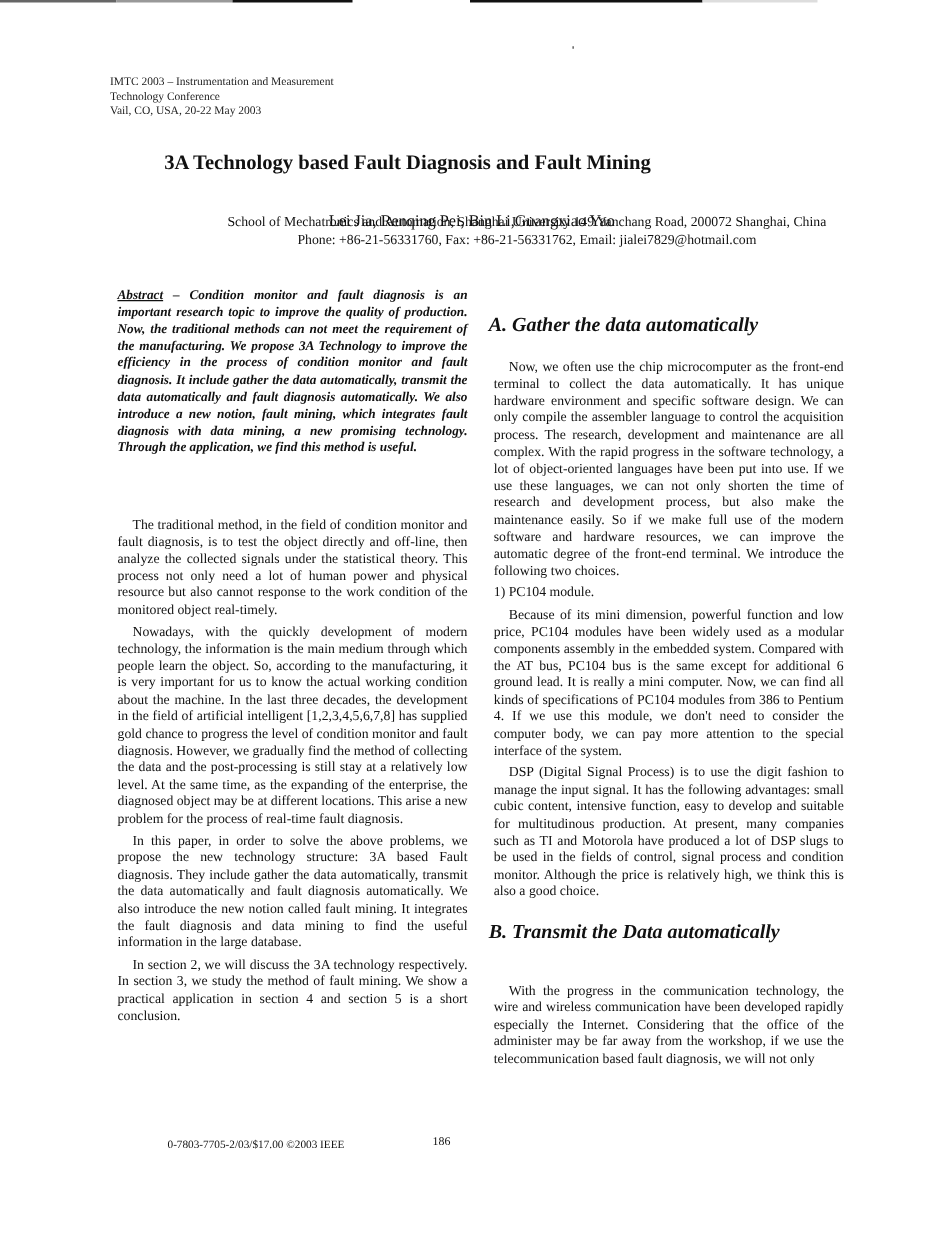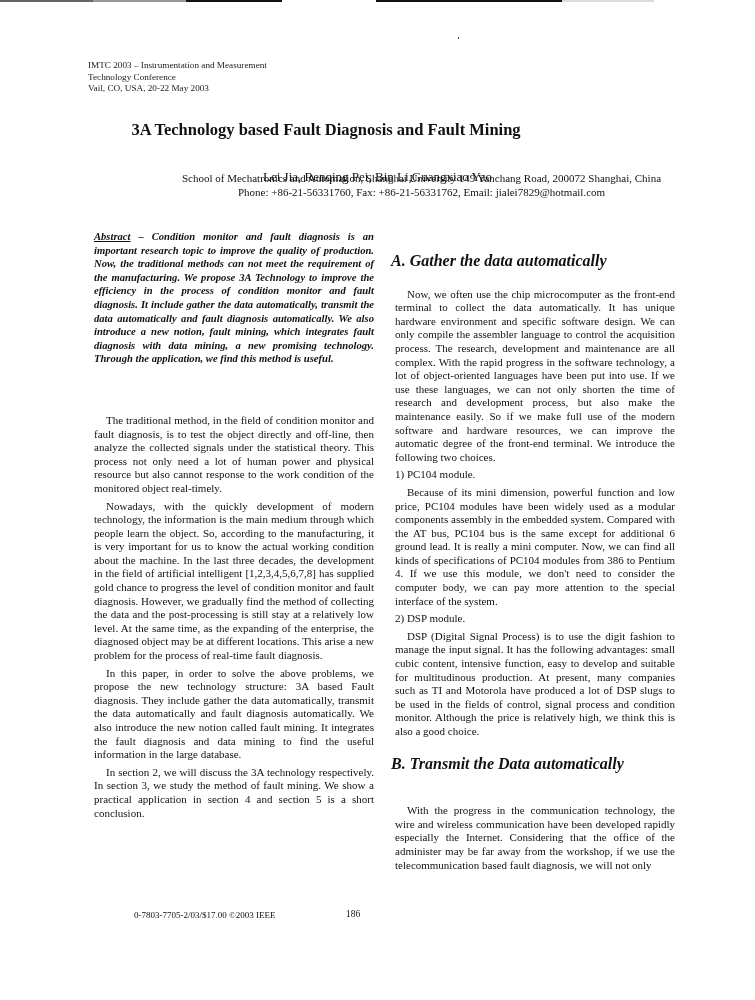--- a/index.html
+++ b/index.html
@@ -55,21 +55,20 @@
   <p class="ind">In section 2, we will discuss the 3A technology respectively. In section 3, we study the method of fault mining. We show a practical application in section 4 and section 5 is a short conclusion.</p>
 </div>
 
 <div class="col col-right">
   <div style="height:28px"></div>
   <h3 class="subsec">A. Gather the data automatically</h3>
   <div style="height:16px"></div>
   <p class="ind">Now, we often use the chip microcomputer as the front-end terminal to collect the data automatically. It has unique hardware environment and specific software design. We can only compile the assembler language to control the acquisition process. The research, development and maintenance are all complex. With the rapid progress in the software technology, a lot of object-oriented languages have been put into use. If we use these languages, we can not only shorten the time of research and development process, but also make the maintenance easily. So if we make full use of the modern software and hardware resources, we can improve the automatic degree of the front-end terminal. We introduce the following two choices.</p>
   <p>1) PC104 module.</p>
   <p class="ind">Because of its mini dimension, powerful function and low price, PC104 modules have been widely used as a modular components assembly in the embedded system. Compared with the AT bus, PC104 bus is the same except for additional 6 ground lead. It is really a mini computer. Now, we can find all kinds of specifications of PC104 modules from 386 to Pentium 4. If we use this module, we don't need to consider the computer body, we can pay more attention to the special interface of the system.</p>
-  <p>2) DSP module.</p>
   <p class="ind">DSP (Digital Signal Process) is to use the digit fashion to manage the input signal. It has the following advantages: small cubic content, intensive function, easy to develop and suitable for multitudinous production. At present, many companies such as TI and Motorola have produced a lot of DSP slugs to be used in the fields of control, signal process and condition monitor. Although the price is relatively high, we think this is also a good choice.</p>
   <div style="height:14px"></div>
   <h3 class="subsec">B. Transmit the Data automatically</h3>
   <div style="height:30px"></div>
   <p class="ind">With the progress in the communication technology, the wire and wireless communication have been developed rapidly especially the Internet. Considering that the office of the administer may be far away from the workshop, if we use the telecommunication based fault diagnosis, we will not only</p>
 </div>
 
 <div class="footer-left">0-7803-7705-2/03/$17.00 ©2003 IEEE</div>
 <div class="footer-page">186</div>
 

